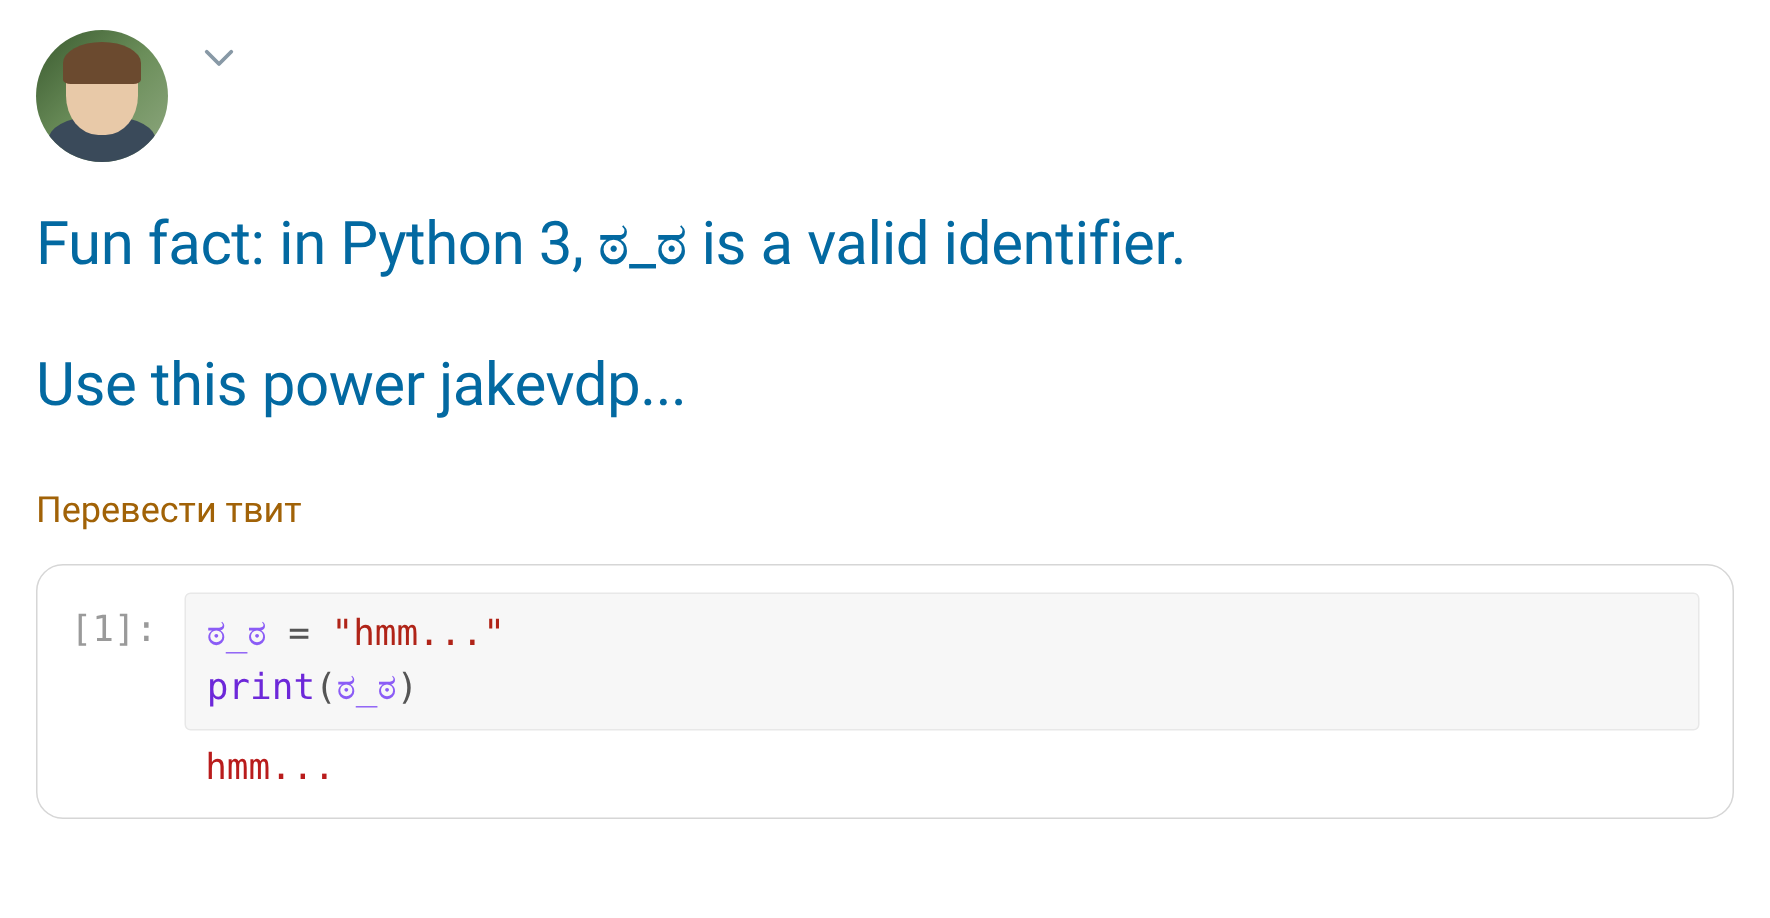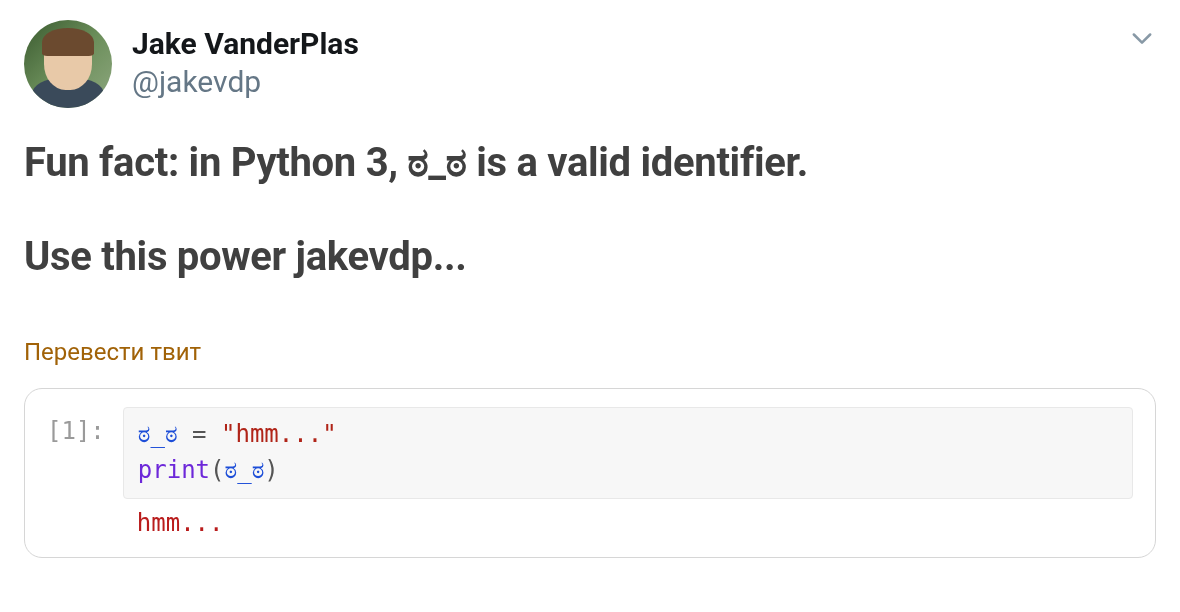--- a/index.html
+++ b/index.html
@@ -65,23 +65,23 @@
   .caret {
     width: 28px;
     height: 28px;
     color: #8899a6;
     cursor: pointer;
     margin-top: 4px;
   }
   .tweet-text {
     font-size: 40px;
     line-height: 1.35;
-    color: #404040;
-    margin-bottom: 48px;
-    font-weight: 700;
+    color: #0369a1;
+    margin-bottom: 36px;
+    font-weight: 400;
     letter-spacing: -0.3px;
   }
   .tweet-text p { margin-bottom: 40px; }
   .tweet-text p:last-child { margin-bottom: 0; }
   .translate-link {
     font-size: 24px;
     color: #a16207;
     cursor: pointer;
     display: inline-block;
     margin-top: 6px;
@@ -118,36 +118,32 @@
   }
   .code-out {
     font-family: "Menlo", "Consolas", monospace;
     font-size: 24px;
     padding: 10px 14px 0 14px;
     color: #b91c1c;
   }
   .tok-op   { color: #555; }
   .tok-str  { color: #b02418; }
   .tok-fn   { color: #6d28d9; }
-  .tok-id   { color: #1d4ed8; }
+  .tok-id   { color: #8b5cf6; }
 </style>
 </head>
 <body>
 
 
 
 <div class="header">
   <div class="avatar">
     <div class="avatar-body"></div>
     <div class="avatar-face"></div>
     <div class="avatar-hair"></div>
-  </div>
-  <div class="names">
-    <div class="display-name">Jake VanderPlas</div>
-    <div class="handle">@jakevdp</div>
   </div>
   <div class="caret">
     <svg viewBox="0 0 24 24" fill="none" stroke="currentColor" stroke-width="2.2" stroke-linecap="round" stroke-linejoin="round">
         <polyline points="5 9 12 16 19 9"></polyline>
       </svg>
   </div>
 </div>
 
 <div class="tweet-text">
   <p>Fun fact: in Python 3, ಠ_ಠ is a valid identifier.</p>

